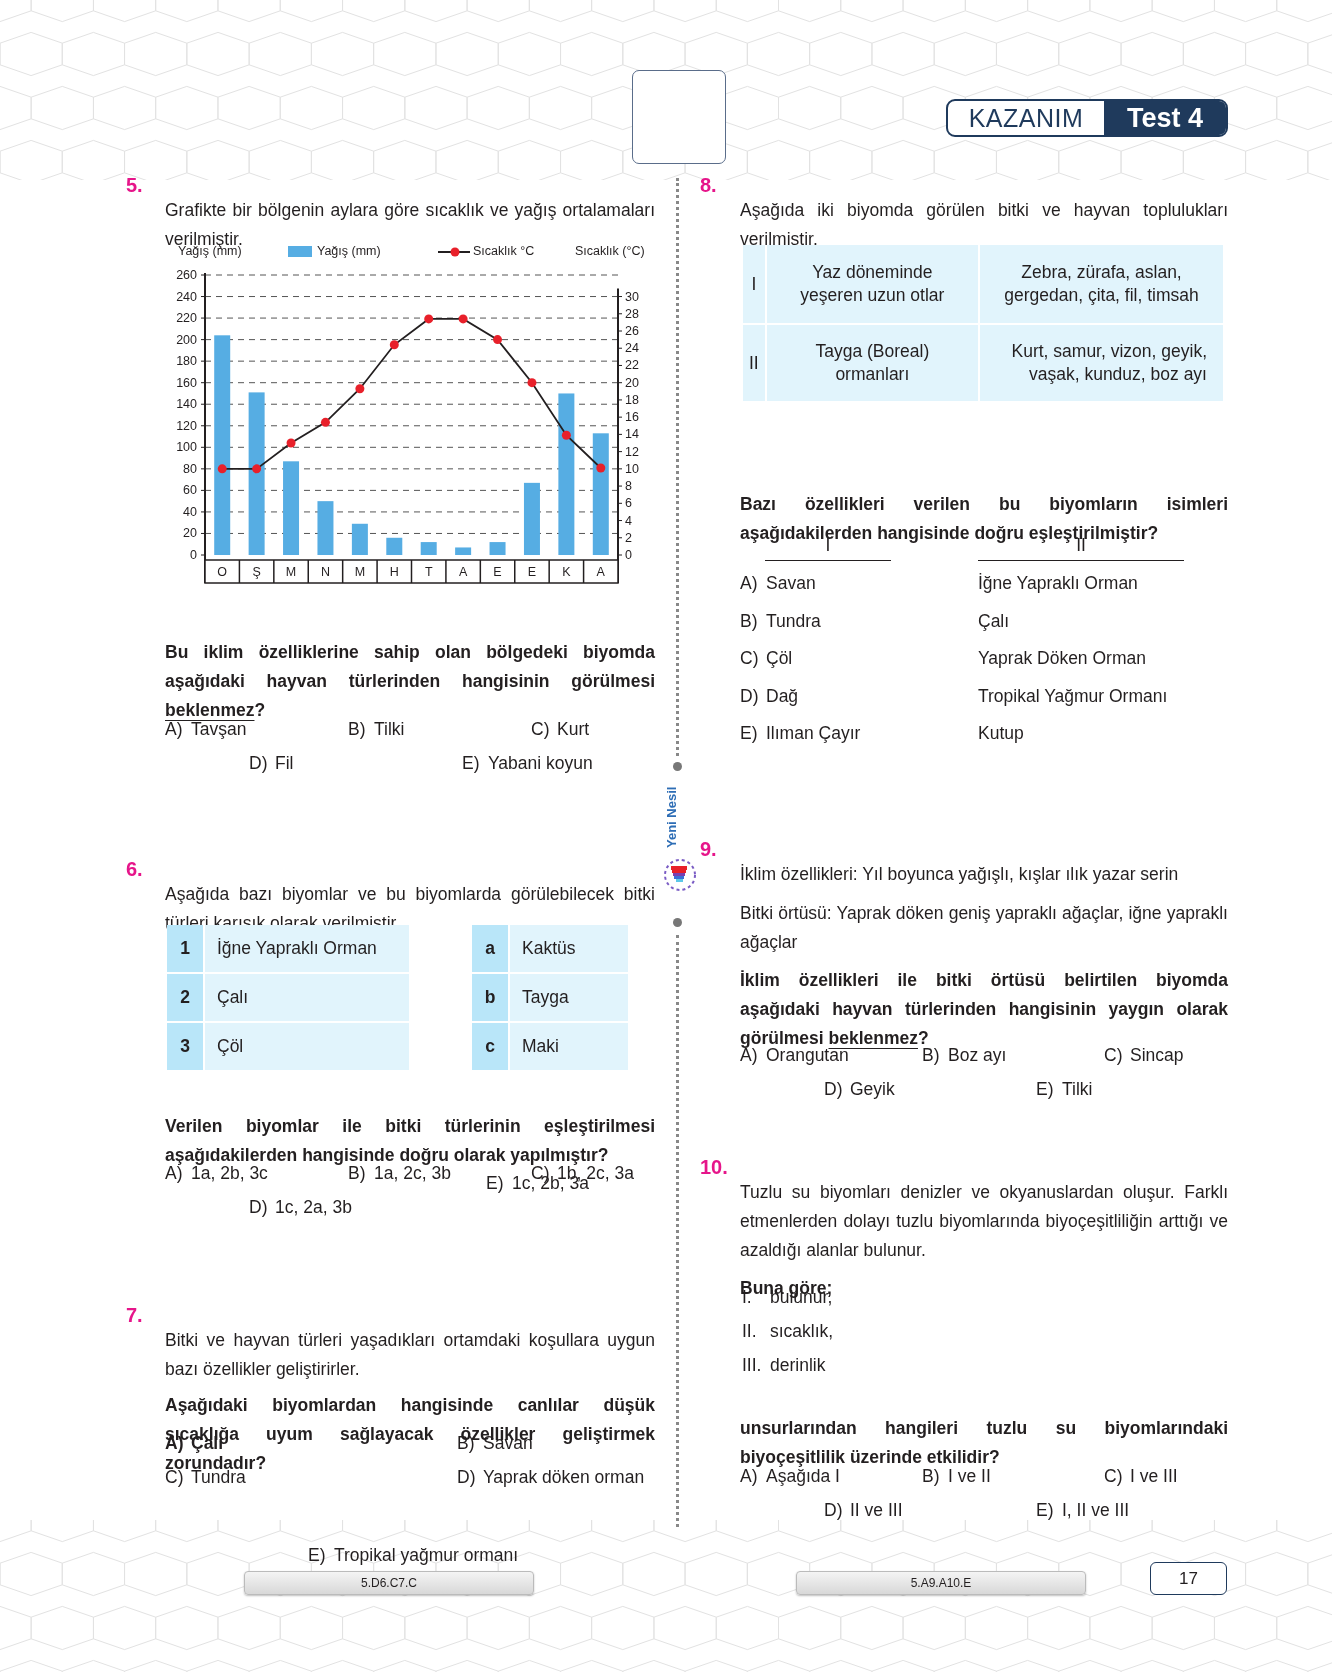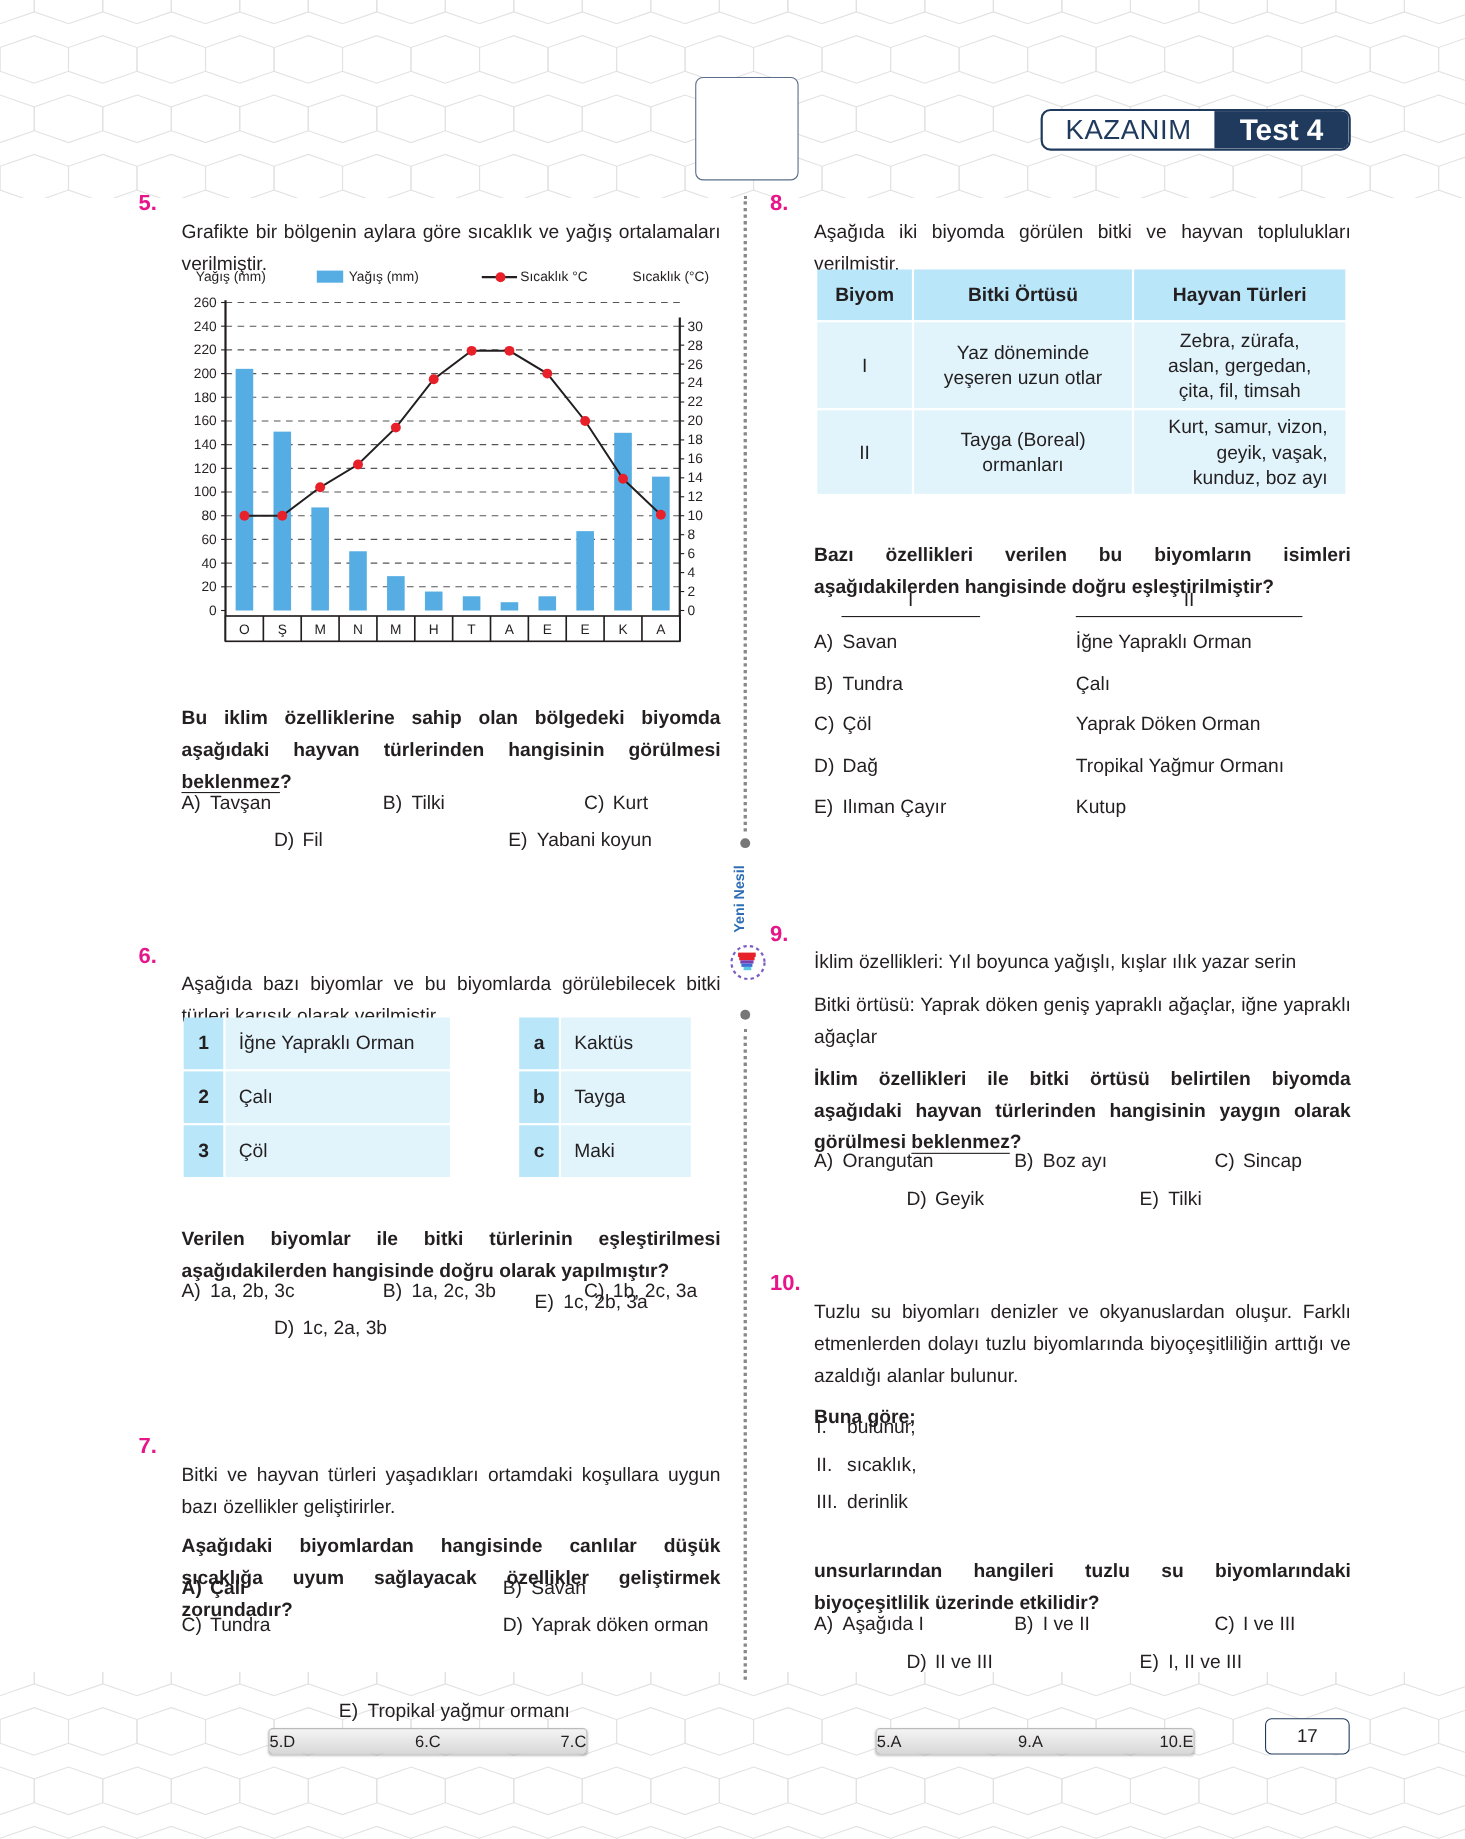--- a/index.html
+++ b/index.html
@@ -23,21 +23,21 @@
   .dot { position: absolute; width: 9px; height: 9px; border-radius: 50%; background: #777; left: 673px; }
   table { border-collapse: separate; border-spacing: 2px; }
   .t8 { position: absolute; left: 741px; top: 243px; width: 484px; }
   .t8 th { background: #b9e6f9; height: 46px; font-size: 17.5px; font-weight: bold; }
   .t8 td { background: #e1f4fc; text-align: center; font-size: 17.5px; line-height: 23px; padding: 3px 6px; }
   .t6 { position: absolute; top: 923px; }
   .t6 td { height: 47px; font-size: 17.5px; }
   .t6 td.k { background: #b9e6f9; font-weight: bold; text-align: center; width: 36px; }
   .t6 td.v { background: #e1f4fc; padding-left: 12px; }
   .colhead { position: absolute; text-align: center; border-bottom: 1px solid #231f20; font-size: 17.5px; padding-bottom: 4px; }
-  .answers { position: absolute; top: 1571px; height: 24px; background: linear-gradient(#f4f4f4, #d8d8d8); border: 1px solid #bbb; border-radius: 4px; box-shadow: 0 1px 2px rgba(0,0,0,0.25); display: flex; justify-content: space-between; align-items: center; font-size: 15px; }
+  .answers { position: absolute; top: 1571px; height: 24px; background: linear-gradient(#f4f4f4, #d8d8d8); border: 1px solid #bbb; border-radius: 4px; box-shadow: 0 1px 2px rgba(0,0,0,0.25); display: flex; justify-content: center; align-items: center; font-size: 12px; }
   .pagenum { position: absolute; left: 1150px; top: 1562px; width: 77px; height: 33px; border: 1.5px solid #1f3a5c; border-radius: 6px; background: #fff; display: flex; align-items: center; justify-content: center; font-size: 17px; }
   .logo { position: absolute; left: 660px; top: 795px; width: 40px; height: 100px; }
   .logo-text { position: absolute; left: 664px; top: 808px; transform: rotate(-90deg); transform-origin: left top; color: #2d6db5; font-weight: bold; font-size: 13px; white-space: nowrap; top: 848px; }
   svg text { font-family: "Liberation Sans", sans-serif; }
 </style>
 </head>
 <body>
 
 <svg class="bg-pattern bg-top" viewBox="0 0 1332 180" preserveAspectRatio="none">
   <g id="hexTop" stroke="#e2e2e2" stroke-width="1" fill="none">
@@ -516,25 +516,20 @@
 <div class="opt" style="left:457px;top:1433px;"><span class="lt">B)</span><span>Savan</span></div>
 <div class="opt" style="left:165px;top:1467px;"><span class="lt">C)</span><span>Tundra</span></div>
 <div class="opt" style="left:457px;top:1467px;"><span class="lt">D)</span><span>Yaprak döken orman</span></div>
 <div class="opt" style="left:308px;top:1501px;margin-top:44px;"><span class="lt">E)</span><span>Tropikal yağmur ormanı</span></div>
 
 <div class="qnum" style="left:700px;top:174px;">8.</div>
 <div class="para" style="left:740px;top:172px;width:488px;">Aşağıda iki biyomda görülen bitki ve hayvan toplulukları verilmiştir.</div>
 
 <table class="t8">
   <tbody>
-      <tr>
-    <th style="width:86px;">Biyom</th>
-    <th style="width:198px;">Bitki Örtüsü</th>
-    <th>Hayvan Türleri</th>
-  </tr>
   <tr style="height:78px;">
     <td>I</td>
     <td style="padding:3px 20px;">Yaz döneminde yeşeren uzun otlar</td>
     <td style="padding:3px 16px;">Zebra, zürafa, aslan, gergedan, çita, fil, timsah</td>
   </tr>
   <tr style="height:76px;">
     <td>II</td>
     <td style="padding:3px 30px;">Tayga (Boreal) ormanları</td>
     <td style="padding:3px 16px;text-align:right;">Kurt, samur, vizon, geyik, vaşak, kunduz, boz ayı</td>
   </tr>

